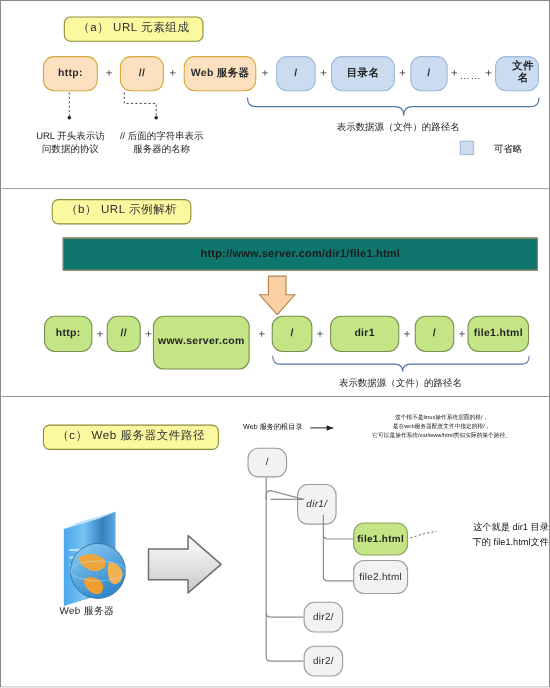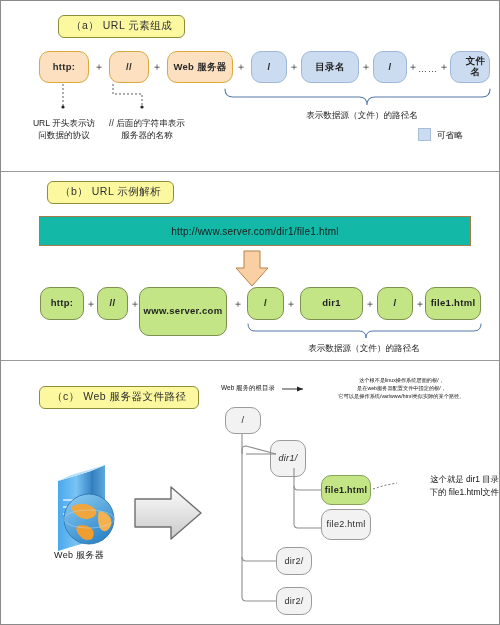--- a/index.html
+++ b/index.html
@@ -123,42 +123,44 @@
     position: absolute;
     font-size: 8.4px;
     color: #111;
     line-height: 1.5;
     white-space: pre-line;
     text-align: right;
   }
   .urlbar {
     position: absolute;
     box-sizing: border-box;
-    background: #14b8a6;
+    background: #0f766e;
     border: 1.3px solid #a97b46;
     display: flex;
     align-items: center;
     justify-content: center;
     font-size: 10px;
-    font-weight: normal;
+    font-weight: bold;
     color: #1c1c1c;
     letter-spacing: 0.2px;
+    margin-left: 18px;
   }
   .legend-sw {
     position: absolute;
     width: 13px;
     height: 13px;
     background: #ccdcf0;
     border: 1px solid #a8bdd8;
     box-sizing: border-box;
   }
   .legend-tx {
     position: absolute;
     font-size: 8.6px;
     color: #111;
+    margin-left: 12px;
   }
   .svg-layer { position: absolute; left: 0; top: 0; }
   .label-web-root {
     position: absolute;
     font-size: 6.5px;
     color: #111;
     white-space: nowrap;
   }
   .srv-label {
     position: absolute;

